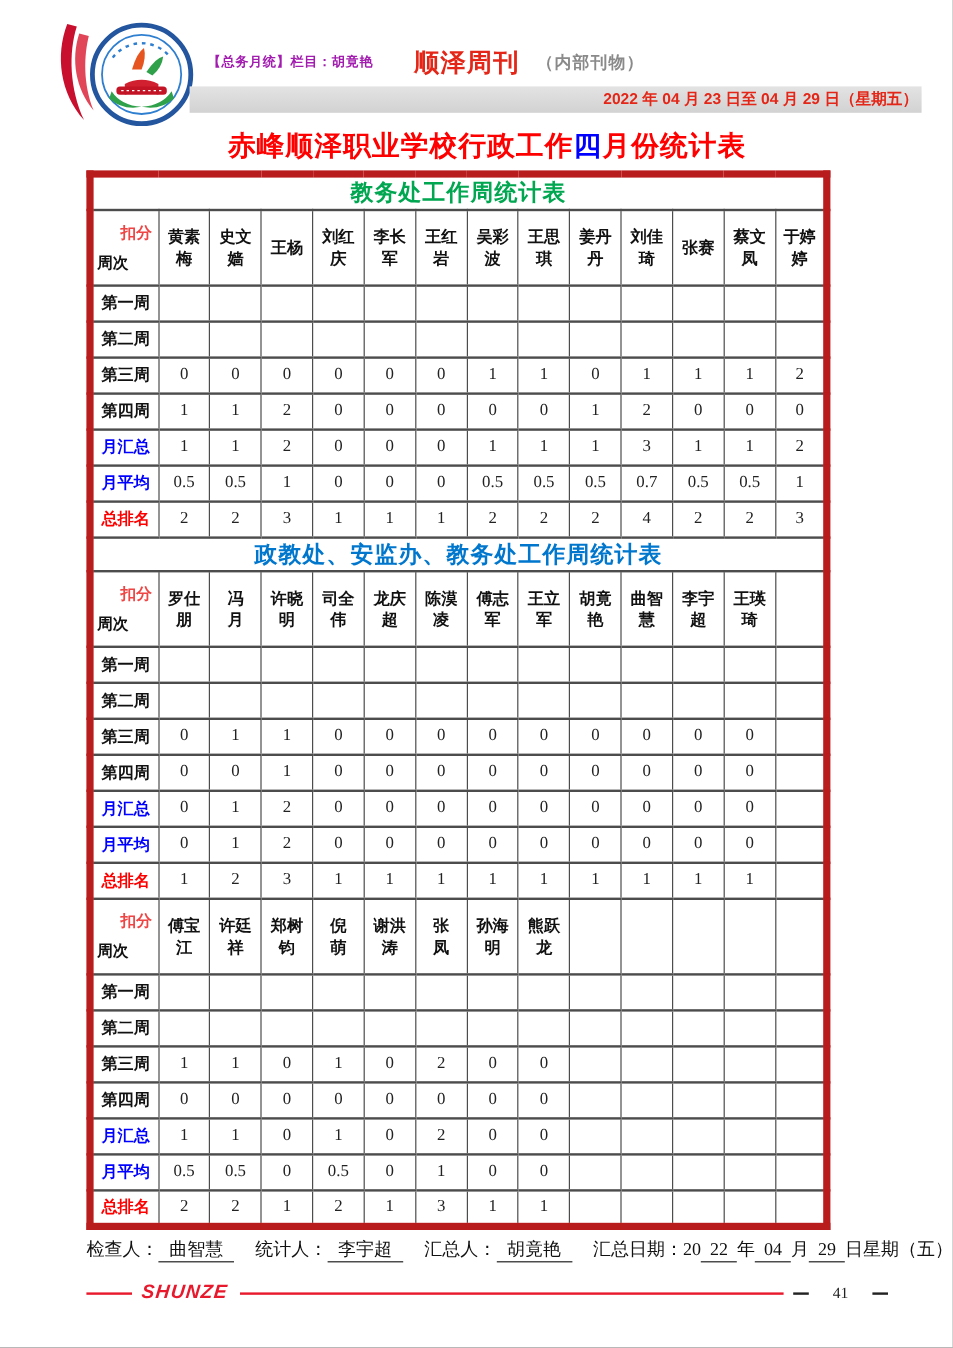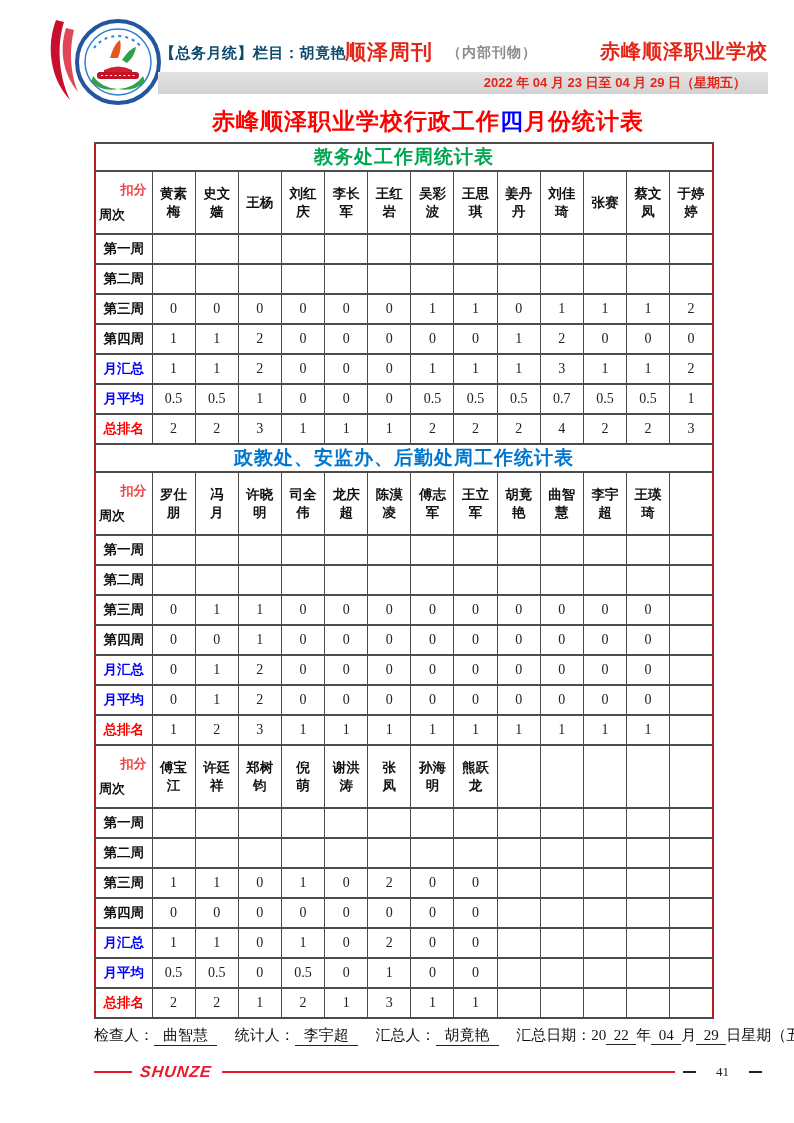--- a/index.html
+++ b/index.html
@@ -5,36 +5,36 @@
   * { margin:0; padding:0; box-sizing:border-box; }
   html,body { background:#888; }
   .page {
     position:relative; width:794px; height:1123px; margin:0 auto;
     background:#ffffff; overflow:hidden;
     font-family:"Liberation Sans", sans-serif;
   }
   
   .masthead { position:absolute; left:0; top:0; width:794px; height:104px; }
   .logo-wrap { position:absolute; left:44px; top:18px; width:122px; height:88px; }
-  .column-label { position:absolute; left:160px; top:44px; font-size:15px; font-weight:bold; color:#0c4a6e; letter-spacing:.5px; }
+  .column-label { position:absolute; left:173px; top:44px; font-size:11px; font-weight:bold; color:#a21caf; letter-spacing:.5px; }
   .journal-name { position:absolute; left:345px; top:38px; font-size:21px; font-weight:bold; color:#e32617; letter-spacing:1px; }
   .journal-note { position:absolute; left:447px; top:44px; font-size:14px; color:#8a8a8a; font-weight:bold; letter-spacing:1px; }
   .school-name { position:absolute; right:26px; top:38px; font-size:20px; font-weight:bold; color:#e32617; letter-spacing:1px; }
   .date-bar {
     position:absolute; left:158px; right:26px; top:72px; height:22px;
     background:linear-gradient(#e3e3e3,#d2d2d2);
-    text-align:right; line-height:22px; padding-right:22px;
+    text-align:right; line-height:22px; padding-right:3px;
     font-size:13px; font-weight:bold; color:#e32617;
   }
   
-  .content { position:absolute; left:50px; top:106px; width:712px;padding-left:44px; }
+  .content { position:absolute; left:28px; top:106px; width:712px;padding-left:44px; }
   .page-title { text-align:center; font-size:23px; font-weight:bold; color:#fe0000; letter-spacing:1px; margin-bottom:5px; }
   .page-title .hl { color:#0000fe; }
 
-  table.stats { border-collapse:collapse; table-layout:fixed; width:620px; border:2px solid #b91c1c; }
+  table.stats { border-collapse:collapse; table-layout:fixed; width:620px; border:6px solid #b91c1c; }
   table.stats td {
     border:1px solid #4c4c4c; border-top-width:2px; border-bottom-width:2px;
     text-align:center; vertical-align:middle; overflow:hidden; padding:0 1px;
   }
   td.section-title { height:27px; font-size:19px; font-weight:bold; letter-spacing:1px; }
   tr.header-row { height:63px; }
   td.name-cell { font-weight:bold; font-size:13.5px; color:#111;margin-top:16px; }
   td.corner-cell { position:relative; }
   .corner-top { position:absolute; top:9px; right:5px; font-weight:bold; font-size:13px; color:#ef4444; }
   .corner-bottom { position:absolute; bottom:9px; left:3px; font-weight:bold; font-size:13px; color:#111; }
@@ -74,21 +74,20 @@
         <path d="M60 52 q14 -7 28 0 l0 9 q-14 -6 -28 0 Z" fill="#d1202f"></path>
         <path d="M49 58 q8 12 25 13 q-16 3 -27 -7 Z" fill="#2fa14a"></path>
         <path d="M99 58 q-8 12 -25 13 q16 3 27 -7 Z" fill="#2fa14a"></path>
         <rect x="53" y="54" width="42" height="7" rx="3" fill="#c31426"></rect>
         <line x1="57" y1="57.5" x2="91" y2="57.5" stroke="#ffffff" stroke-width="1.2" stroke-dasharray="2 2.5"></line>
       </svg>
     </div>
     <div class="column-label">【总务月统】栏目：胡竟艳</div>
     <div class="journal-name">顺泽周刊</div>
     <div class="journal-note">（内部刊物）</div>
-    <div class="school-name">赤峰顺泽职业学校</div>
     <div class="date-bar">2022 年 04 月 23 日至 04 月 29 日（星期五）</div>
   </div>
 
   <div class="content">
     <div class="page-title"><span>赤峰顺泽职业学校行政工作</span><span class="hl">四</span><span>月份统计表</span></div>
 
     <table class="stats">
       <colgroup>
         <col style="width:57px">
         <col span="13">
@@ -222,21 +221,21 @@
             <td class="value-cell">1</td>
             <td class="value-cell">2</td>
             <td class="value-cell">2</td>
             <td class="value-cell">2</td>
             <td class="value-cell">4</td>
             <td class="value-cell">2</td>
             <td class="value-cell">2</td>
             <td class="value-cell">3</td>
           </tr>
           <tr>
-            <td class="section-title" colspan="14" style="color: rgb(0, 119, 205);">政教处、安监办、后勤处周工作统计表</td>
+            <td class="section-title" colspan="14" style="color: rgb(0, 119, 205);">政教处、安监办、教务处工作周统计表</td>
           </tr>
           <tr class="header-row">
             <td class="corner-cell">
               <span class="corner-top">扣分</span>
               <span class="corner-bottom">周次</span>
             </td>
             <td class="name-cell">罗仕朋</td>
             <td class="name-cell">冯　月</td>
             <td class="name-cell">许晓明</td>
             <td class="name-cell">司全伟</td>

